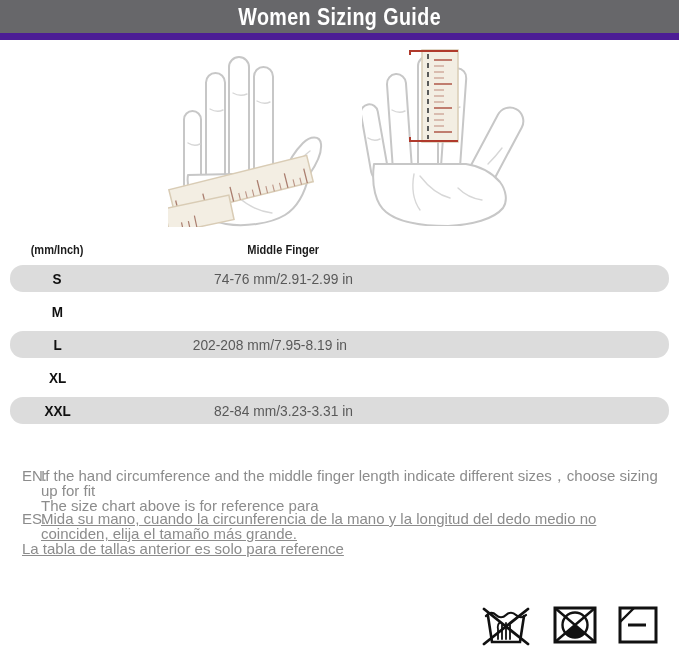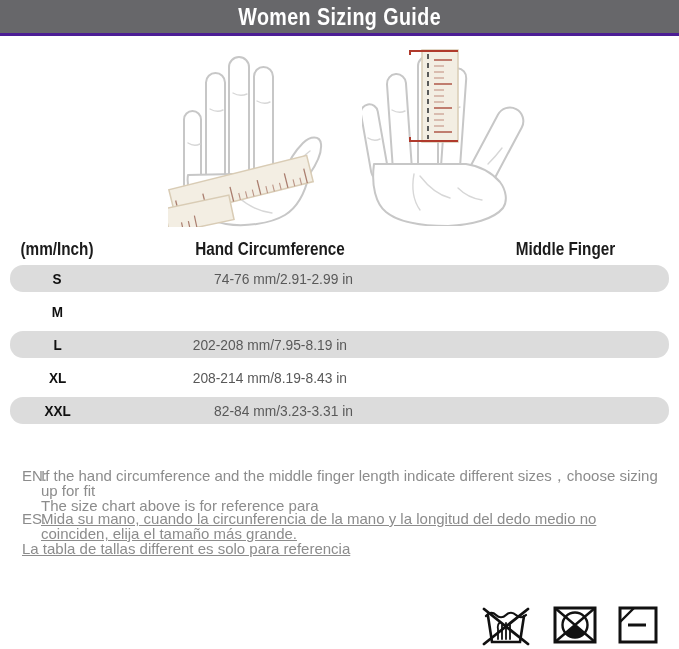--- a/index.html
+++ b/index.html
@@ -1,35 +1,35 @@
 <!DOCTYPE html>
 <html><head>
 <meta charset="utf-8">
 <style>
   html,body{margin:0;padding:0;background:#fff;}
   .page{position:relative;width:679px;height:649px;background:#ffffff;overflow:hidden;
         font-family:"Liberation Sans", sans-serif;}
 
   
   .title-bar{position:absolute;top:0;left:0;right:0;height:33px;background:#67676a;
-             border-bottom:3px solid #4c1d95;display:flex;align-items:center;justify-content:center;}
+             border-bottom:7px solid #4c1d95;display:flex;align-items:center;justify-content:center;}
   .title-text{color:#ffffff;font-weight:bold;font-size:24px;display:inline-block;
               transform:scaleX(0.82);letter-spacing:0.5px;white-space:nowrap;}
 
   
   .hand-fig{position:absolute;}
   .hand1{left:168px;top:47px;}
   .hand2{left:362px;top:46px;}
 
   
   .size-table{position:absolute;left:10px;top:236px;width:659px;}
   .trow{display:grid;grid-template-columns:95px 330px 1fr;align-items:center;}
   .trow .c3{padding-left:26px;}
   .cell{text-align:center;white-space:nowrap;}
-  .thead{height:26px;margin-bottom:3px;font-weight:bold;font-size:18px;color:#1b1b1b;}
+  .thead{height:26px;margin-bottom:3px;font-weight:bold;font-size:13px;color:#1b1b1b;}
   .thead .cell span{display:inline-block;transform:scaleX(0.85);}
   .row{height:27px;margin-bottom:6px;font-size:15px;}
   .row.striped{background:#dcdcdc;border-radius:13px;}
   .size-cell{font-weight:bold;color:#101010;}
   .size-cell span{display:inline-block;transform:scaleX(0.9);}
   .val{color:#595959;display:inline-block;transform:scaleX(0.92);}
 
   
   .note{position:absolute;left:22px;right:12px;font-size:15px;line-height:15px;color:#8c8c8c;}
   .note-en{top:468px;}
@@ -101,58 +101,56 @@
       <path d="M72 14H90 M72 38H90 M72 62H90 M72 86H90" stroke="#b0584a" stroke-width="1.4" fill="none"></path>
       <path d="M72 20H82 M72 26H82 M72 32H82 M72 44H82 M72 50H82 M72 56H82 M72 68H82 M72 74H82 M72 80H82" stroke="#c08a7c" stroke-width="1.1" fill="none"></path>
       <line x1="66" y1="8" x2="66" y2="93" stroke="#4a4a4a" stroke-width="1.8" stroke-dasharray="5 4"></line>
       <path d="M48,9 V5 H96 M48,91 V95 H96" stroke="#b03a2c" stroke-width="2" fill="none"></path>
     </g>
   </svg>
 
   <div class="size-table">
     <div class="trow thead">
       <div class="cell c1"><span>(mm/Inch)</span></div>
-      <div class="cell c2"><span>Hand Circumference</span></div>
       <div class="cell c3"><span>Middle Finger</span></div>
     </div>
 
     <div class="trow row striped">
       <div class="cell c1 size-cell"><span>S</span></div>
       <div class="cell c3"><span class="val">74-76 mm/2.91-2.99 in</span></div>
     </div>
     <div class="trow row">
       <div class="cell c1 size-cell"><span>M</span></div>
     </div>
     <div class="trow row striped">
       <div class="cell c1 size-cell"><span>L</span></div>
       <div class="cell c2"><span class="val">202-208 mm/7.95-8.19 in</span></div>
     </div>
     <div class="trow row">
       <div class="cell c1 size-cell"><span>XL</span></div>
-      <div class="cell c2"><span class="val">208-214 mm/8.19-8.43 in</span></div>
     </div>
     <div class="trow row striped">
       <div class="cell c1 size-cell"><span>XXL</span></div>
       <div class="cell c3"><span class="val">82-84 mm/3.23-3.31 in</span></div>
     </div>
   </div>
 
   <div class="note note-en">
     <div class="body">
       <span class="note-label">EN:</span>
       <div class="line1">If the hand circumference and the middle finger length indicate different sizes，choose sizing up for fit</div>
       <div class="line2">The size chart above is for reference para</div>
     </div>
   </div>
 
   <div class="note note-es">
     <div class="body">
       <span class="note-label">ES:</span>
       <div class="line1">Mida su mano, cuando la circunferencia de la mano y la longitud del dedo medio no coinciden, elija el tamaño más grande.</div>
-      <div class="line2">La tabla de tallas different es solo para referencia</div>
+      <div class="line2">La tabla de tallas anterior es solo para reference</div>
     </div>
   </div>
 
   <div class="care-row">
     <svg width="58" height="44" viewBox="0 0 58 44">
       <g fill="none" stroke="#111111" stroke-linecap="round">
         <path d="M11,13 L15,39 H43 L47,13" stroke-width="2.6"></path>
         <path d="M9,13 C12,9 16,9 19,12 C22,15 26,15 29,12 C32,9 36,9 39,12 C42,15 46,15 49,12" stroke-width="2.2"></path>
         <path d="M25,36 V22 M29,36 V20 M33,36 V22 M21,36 V26 Q20,22 23,19" stroke-width="1.8"></path>
         <path d="M7,6 L51,41 M51,6 L7,41" stroke-width="2.8"></path>

